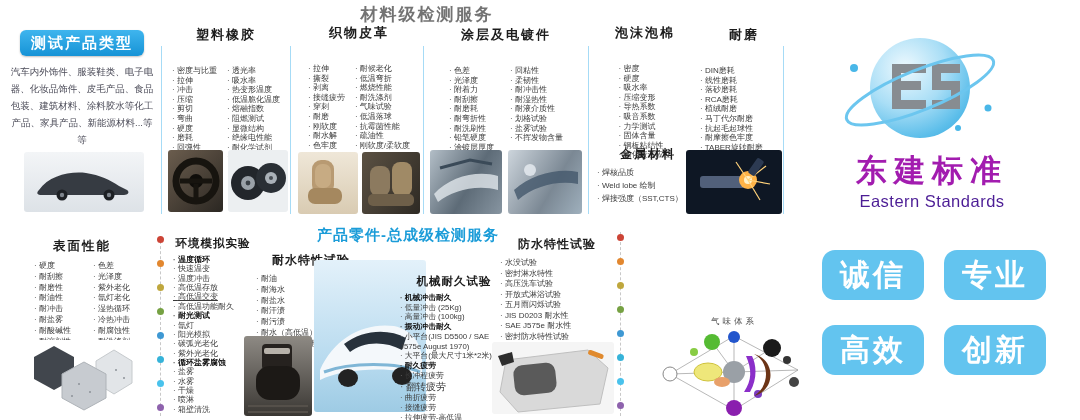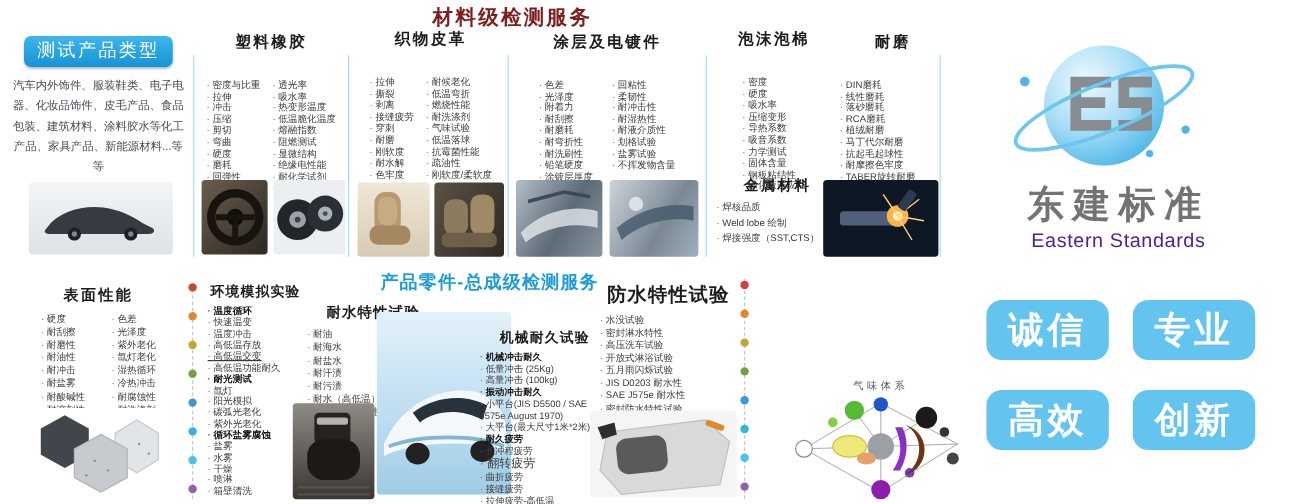--- a/index.html
+++ b/index.html
@@ -1,41 +1,41 @@
 <!DOCTYPE html>
 <html><head>
 <meta charset="utf-8">
 <style>
   html,body{margin:0;padding:0;background:#fff;}
   .stage{position:relative;width:1080px;height:420px;background:#fff;overflow:hidden;
          font-family:"Liberation Sans",sans-serif;}
   .abs{position:absolute;}
-  .big-title{font-size:17px;font-weight:bold;color:#7f1d1d;text-align:center;letter-spacing:2px;}
+  .big-title{font-size:17px;font-weight:bold;color:#737373;text-align:center;letter-spacing:2px;}
   .big-title2{font-size:15px;font-weight:bold;color:#1b9cd8;text-align:center;letter-spacing:1px;}
   .sec-title{font-size:13px;font-weight:bold;color:#1c1c1c;text-align:center;letter-spacing:2px;}
   .sec-title-s{font-size:11.5px;font-weight:bold;color:#1c1c1c;text-align:center;letter-spacing:1px;}
   .sec-title-blue{font-size:12px;font-weight:bold;color:#1b9cd8;text-align:center;letter-spacing:1px;}
   .vdiv{position:absolute;top:46px;height:168px;width:1px;background:#a6dbf6;}
   .badge{width:124px;height:26px;margin:0 auto;border-radius:6px;color:#fff;font-size:15px;
-         font-weight:normal;text-align:center;line-height:26px;letter-spacing:2px;
+         font-weight:bold;text-align:center;line-height:26px;letter-spacing:2px;
          background:linear-gradient(#3fb5ee,#1693d6);box-shadow:0 1px 2px rgba(0,0,0,.25);}
   .desc{margin-top:7px;padding:0 3px;font-size:9.5px;line-height:1.8;text-align:center;color:#4a4a57;}
   .cols{display:flex;justify-content:center;gap:10px;margin-top:22px;}
   .list{display:block;}
   .li{font-size:8px;color:#3a3a3a;line-height:1.2;white-space:nowrap;}
   .li::before{content:"· ";color:#666;}
   .li.b{font-weight:bold;color:#101010;}
   .wrap .li{white-space:normal;}
   .photo{position:absolute;border-radius:3px;overflow:hidden;}
   .photo svg{display:block;}
   .timeline{position:absolute;width:0;border-left:1px dashed #c8c8c8;}
   .tdot{position:absolute;left:-4px;width:7px;height:7px;border-radius:50%;}
   .d1{background:#cc4436}.d2{background:#e2872f}.d3{background:#bfa73d}.d4{background:#76a143}
   .d5{background:#3e98d3}.d6{background:#36b3d9}.d7{background:#49c2ec}.d8{background:#8e62ad}
-  .brand-cn{font-size:31px;color:#737373;font-weight:600;letter-spacing:7px;text-align:center;}
+  .brand-cn{font-size:31px;color:#a21caf;font-weight:600;letter-spacing:7px;text-align:center;}
   .brand-en{font-size:16.5px;color:#4c1d95;text-align:center;letter-spacing:.5px;}
   .btn-grid{display:grid;grid-template-columns:102px 102px;column-gap:20px;row-gap:25px;}
   .vbtn{height:50px;border-radius:13px;background:#63c4ef;color:#fff;font-size:30px;font-weight:bold;
         letter-spacing:3px;display:flex;align-items:center;justify-content:center;}
   .diagram-label{text-align:center;font-family:"DejaVu Serif",serif;font-size:8.5px;color:#555;letter-spacing:3px;}
   .metal-list{margin-top:4px;padding-left:4px;}
 </style>
 </head>
 <body>
 
@@ -311,21 +311,21 @@
     <div class="list" style="margin-top:4px;padding-left:4px;">
         <div class="li b" style="line-height:1.17;">温度循环</div>
         <div class="li" style="line-height:1.17;">快速温变</div>
         <div class="li" style="line-height:1.17;">温度冲击</div>
         <div class="li" style="line-height:1.17;">高低温存放</div>
         <div class="li" style="line-height:1.17;text-decoration:underline;">高低温交变</div>
         <div class="li" style="line-height:1.17;">高低温功能耐久</div>
         <div class="li b" style="line-height:1.17;">耐光测试</div>
         <div class="li" style="line-height:1.17;">氙灯</div>
         <div class="li" style="line-height:1.17;">阳光模拟</div>
-        <div class="li" style="line-height:1.17;font-family:Liberation Serif, serif;">碳弧光老化</div>
+        <div class="li" style="line-height:1.17;">碳弧光老化</div>
         <div class="li" style="line-height:1.17;">紫外光老化</div>
         <div class="li b" style="line-height:1.17;">循环盐雾腐蚀</div>
         <div class="li" style="line-height:1.17;">盐雾</div>
         <div class="li" style="line-height:1.17;">水雾</div>
         <div class="li" style="line-height:1.17;">干燥</div>
         <div class="li" style="line-height:1.17;">喷淋</div>
         <div class="li" style="line-height:1.17;">箱壁清洗</div>
       </div>
   </div>
 
@@ -374,21 +374,21 @@
         <div class="li b" style="font-size:7.8px;line-height:1.25;">耐久疲劳</div>
         <div class="li" style="font-size:7.8px;line-height:1.25;">长冲程疲劳</div>
         <div class="li" style="font-size:10px;line-height:1.25;">翻转疲劳</div>
         <div class="li" style="font-size:7.8px;line-height:1.25;">曲折疲劳</div>
         <div class="li" style="font-size:7.8px;line-height:1.25;">接缝疲劳</div>
         <div class="li" style="font-size:7.8px;line-height:1.25;">拉伸疲劳-高低温</div>
       </div>
   </div>
 
   <div class="abs" style="left:496px;top:236px;width:122px;">
-    <div class="sec-title-s" style="font-size:16px;">防水特性试验</div>
+    <div class="sec-title-s" style="font-size:12px;">防水特性试验</div>
     <div class="list" style="margin-top:5px;padding-left:4px;">
         <div class="li" style="line-height:1.32;">水没试验</div>
         <div class="li" style="line-height:1.32;">密封淋水特性</div>
         <div class="li" style="line-height:1.32;">高压洗车试验</div>
         <div class="li" style="line-height:1.32;">开放式淋浴试验</div>
         <div class="li" style="line-height:1.32;">五月雨闪烁试验</div>
         <div class="li" style="line-height:1.32;">JIS D0203 耐水性</div>
         <div class="li" style="line-height:1.32;">SAE J575e 耐水性</div>
         <div class="li" style="line-height:1.32;">密封防水特性试验</div>
       </div>

